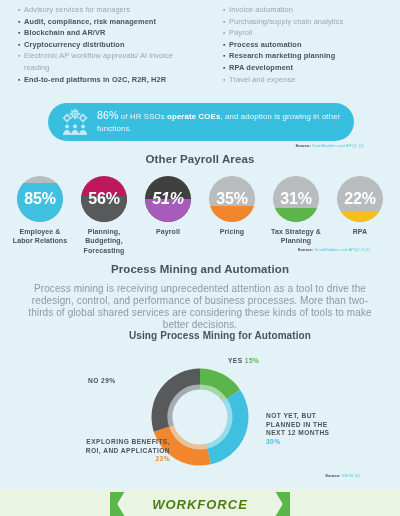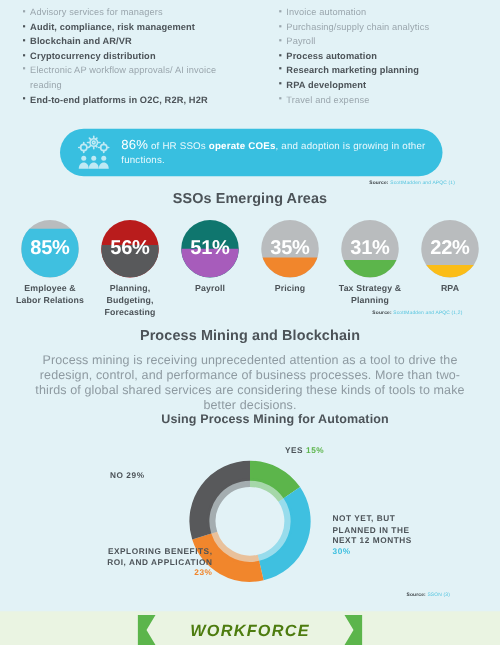--- a/index.html
+++ b/index.html
@@ -182,39 +182,39 @@
     </span>
     <div class="ctext">
       <span class="big">86%</span><span> of HR SSOs </span><b>operate COEs</b><span>, and adoption is growing in other functions.</span>
     </div>
   </div>
 
   <div class="source src-1">
     <b>Source:</b><span> ScottMadden and APQC (1)</span>
   </div>
 
-  <div class="h2 heading-emerging">SSOs Emerging Areas</div>
+  <div class="h2 heading-emerging">Other Payroll Areas</div>
 
   <div class="circles">
       <div class="circle-item">
         <div class="gauge" style="background: rgb(185, 188, 190);">
           <div class="fill" style="height: 39.1px; background: rgb(63, 192, 224);"></div>
           <div class="pct">85%</div>
         </div>
         <div class="c-label">Employee &amp; Labor Relations</div>
       </div>
       <div class="circle-item">
-        <div class="gauge" style="background: #b91c1c;">
+        <div class="gauge" style="background: #be185d;">
           <div class="fill" style="height: 25.76px; background: rgb(88, 89, 91);"></div>
           <div class="pct">56%</div>
         </div>
         <div class="c-label">Planning, Budgeting, Forecasting</div>
       </div>
       <div class="circle-item">
-        <div class="gauge" style="background: #0f766e;">
+        <div class="gauge" style="background: #404040; font-style: italic;">
           <div class="fill" style="height: 23.46px; background: rgb(167, 92, 187);"></div>
           <div class="pct">51%</div>
         </div>
         <div class="c-label">Payroll</div>
       </div>
       <div class="circle-item">
         <div class="gauge" style="background: rgb(185, 188, 190);">
           <div class="fill" style="height: 16.1px; background: rgb(241, 134, 44);"></div>
           <div class="pct">35%</div>
         </div>
@@ -233,21 +233,21 @@
           <div class="pct">22%</div>
         </div>
         <div class="c-label">RPA</div>
       </div>
     </div>
 
   <div class="source src-2">
     <b>Source:</b><span> ScottMadden and APQC (1,2)</span>
   </div>
 
-  <div class="h2 heading-pm">Process Mining and Blockchain</div>
+  <div class="h2 heading-pm">Process Mining and Automation</div>
   <div class="pm-body">Process mining is receiving unprecedented attention as a tool to drive the redesign, control, and performance of business processes. More than two-thirds of global shared services are considering these kinds of tools to make better decisions.</div>
   <div class="h3 heading-upm">Using Process Mining for Automation</div>
 
   <div class="donut-wrap">
     <svg class="donut" width="118" height="118" viewBox="0 0 118 118">
         <path d="M 59 18.5 A 40.5 40.5 0 0 1 92.44506744539738 36.15974029103829" stroke="#5cb54b" stroke-width="16" fill="none" opacity="1"></path>
         <path d="M 92.44506744539738 36.15974029103829 A 40.5 40.5 0 0 1 68.10341712448354 98.46362624820051" stroke="#3fc0e0" stroke-width="16" fill="none" opacity="1"></path>
         <path d="M 68.10341712448354 98.46362624820051 A 40.5 40.5 0 0 1 20.401952456571138 71.26542807386701" stroke="#f1862c" stroke-width="16" fill="none" opacity="1"></path>
         <path d="M 20.401952456571138 71.26542807386701 A 40.5 40.5 0 0 1 58.99999999999999 18.5" stroke="#58595b" stroke-width="16" fill="none" opacity="1"></path>
         <path d="M 59 28 A 31 31 0 0 1 84.59992816808196 41.517332074621905" stroke="#5cb54b" stroke-width="7" fill="none" opacity="0.45"></path>

